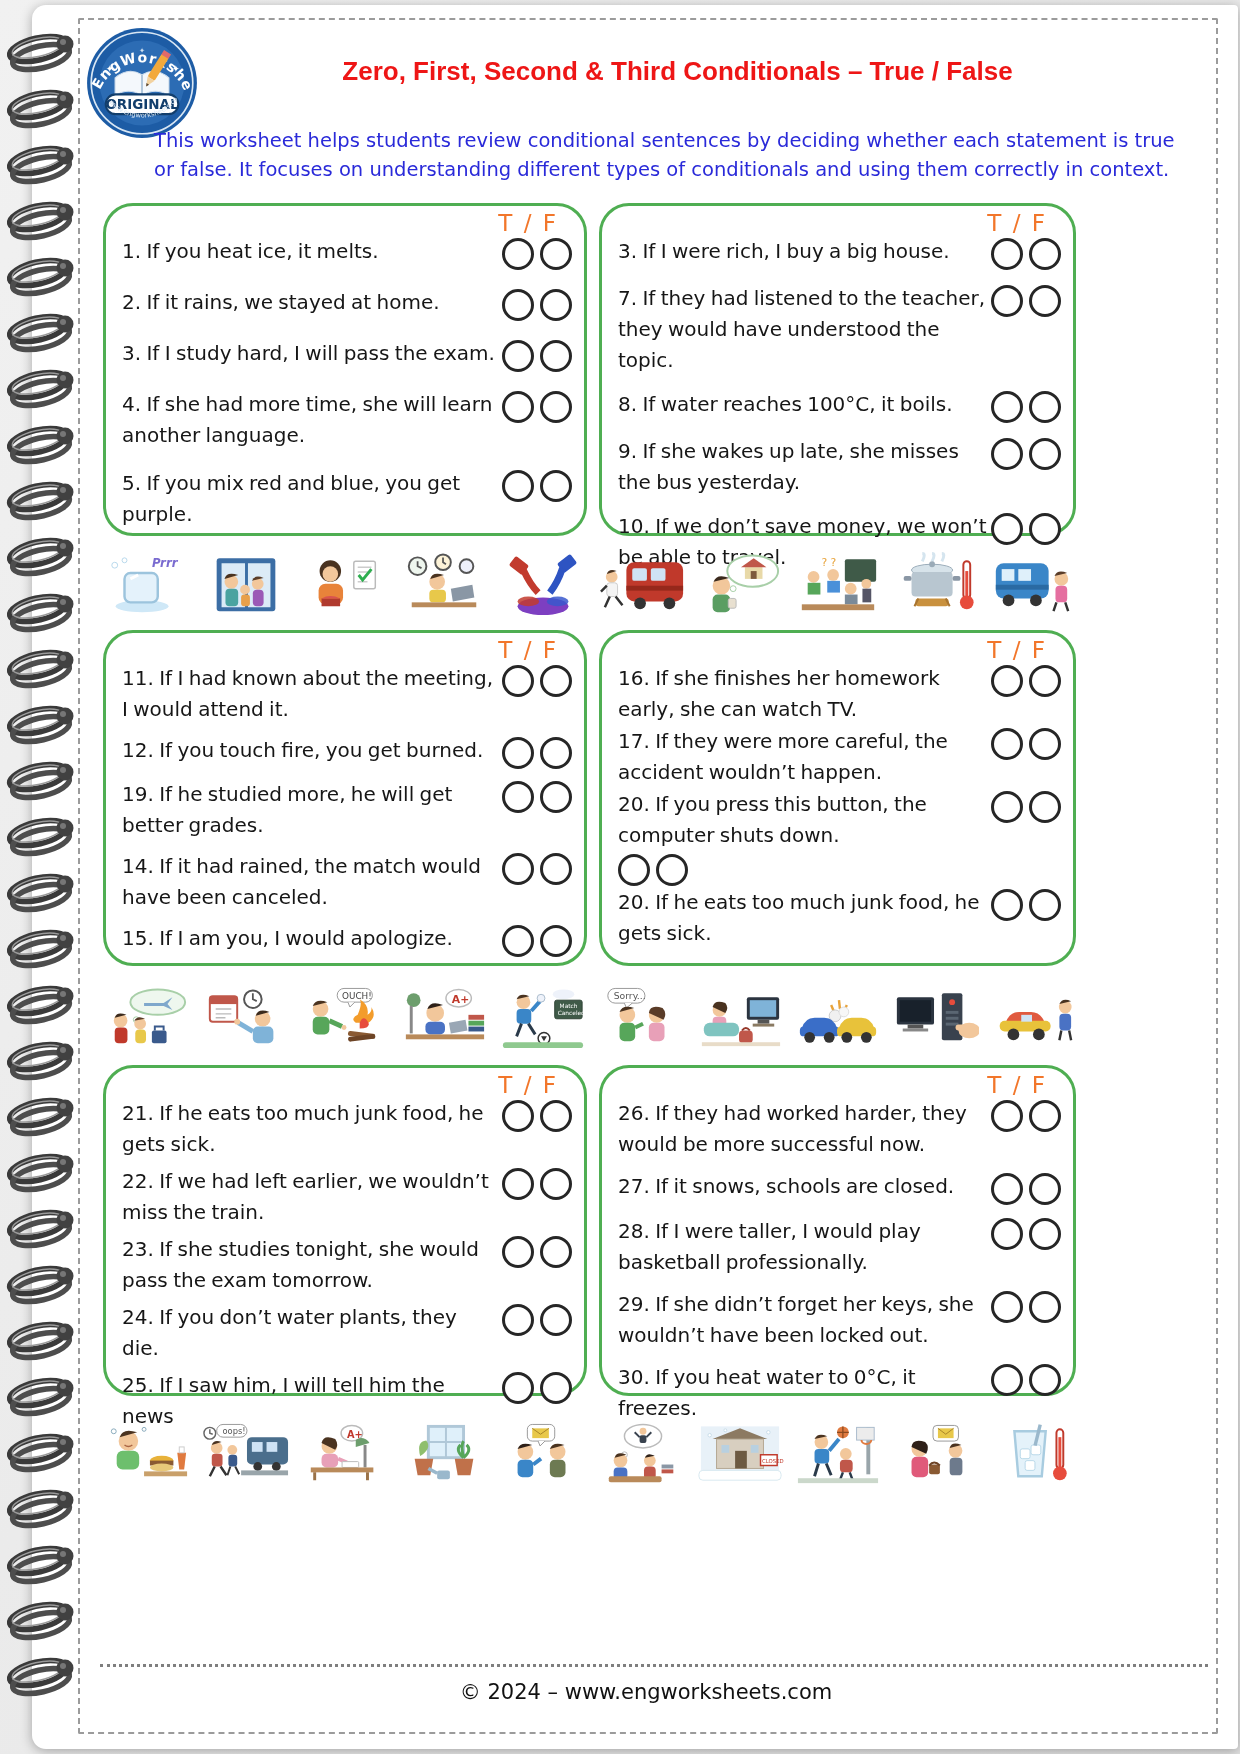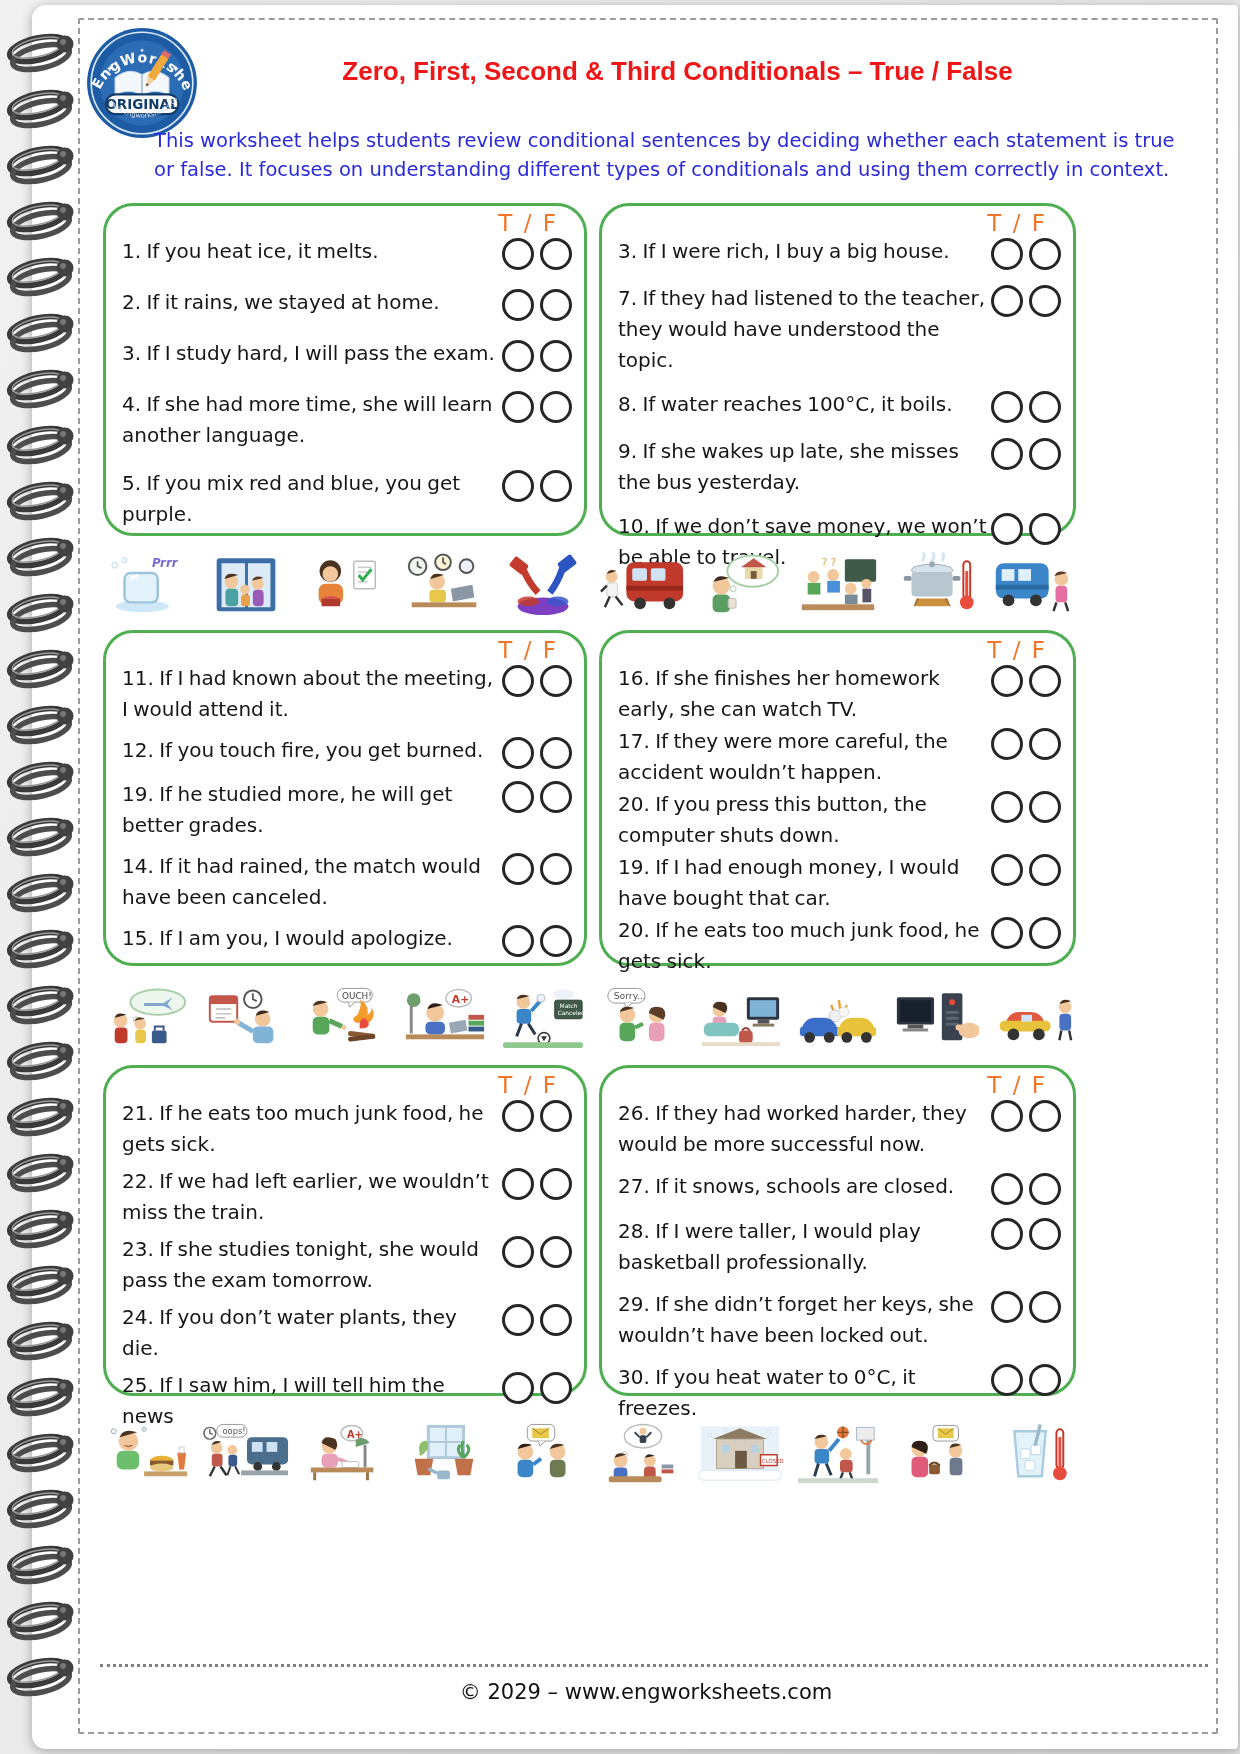--- a/index.html
+++ b/index.html
@@ -435,21 +435,20 @@
         </div>
       </div>
       <div class="qrow">
         <div class="qtext">20. If you press this button, the computer shuts down.</div>
         <div class="qcircles">
           <span class="circle"></span>
           <span class="circle"></span>
         </div>
       </div>
       <div class="qrow">
-        <div class="qtext">19. If I had enough money, I would have bought that car.</div>
         <div class="qcircles">
           <span class="circle"></span>
           <span class="circle"></span>
         </div>
       </div>
       <div class="qrow">
         <div class="qtext">20. If he eats too much junk food, he gets sick.</div>
         <div class="qcircles">
           <span class="circle"></span>
           <span class="circle"></span>
@@ -982,14 +981,14 @@
           <rect x="38" y="38" width="10" height="10" rx="2" fill="#ffffff" stroke="#b8d8e8"></rect>
           <rect x="49" y="1" width="3.5" height="22" fill="#9ab8cc" transform="rotate(14 51 12)"></rect>
           <rect x="70" y="6" width="7" height="40" rx="3.5" fill="#ffffff" stroke="#c0392b" stroke-width="2"></rect>
           <rect x="72" y="14" width="3" height="32" fill="#e74c3c"></rect>
           <circle cx="73.5" cy="51" r="7" fill="#e74c3c"></circle>
         </svg>
       </div>
     </div>
 
   <div id="footline"></div>
-  <div class="footer">© 2029 – www.engworksheets.com</div>
+  <div class="footer">© 2024 – www.engworksheets.com</div>
 </div>
 
 </body></html>

